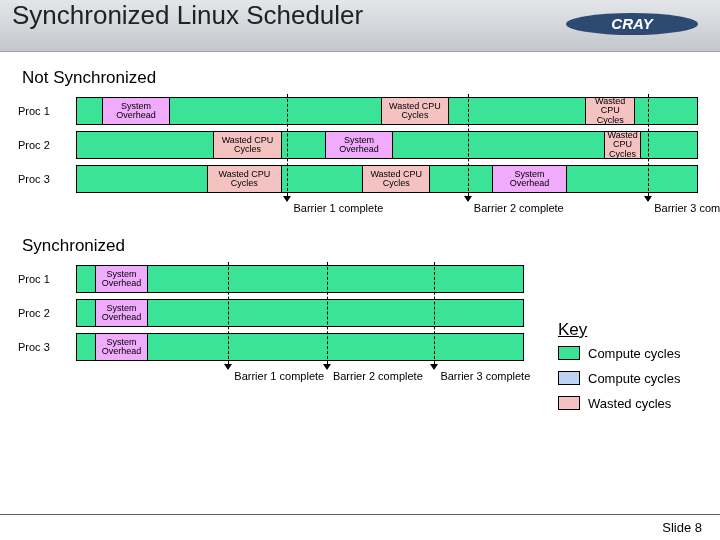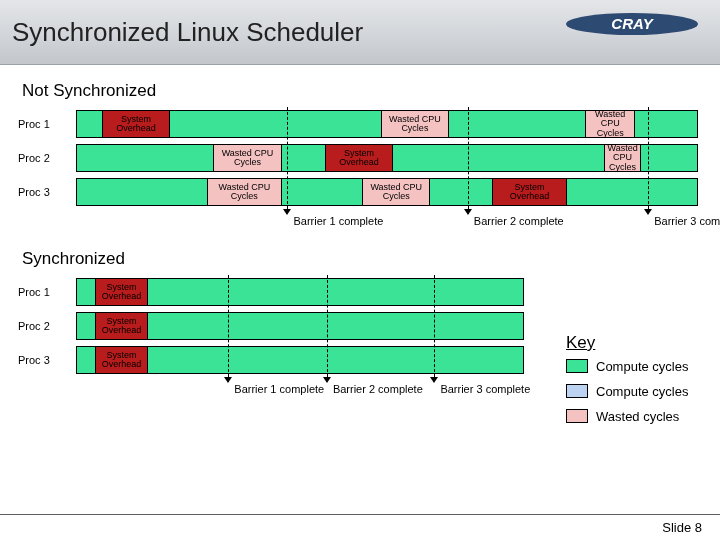--- a/index.html
+++ b/index.html
@@ -5,25 +5,25 @@
   * { box-sizing: border-box; margin: 0; padding: 0; }
   body {
     width: 720px; height: 540px;
     font-family: Arial, Helvetica, sans-serif;
     background: #fff;
     position: relative;
     overflow: hidden;
   }
   
   .header {
-    height: 65px;
+    height: 52px;
     background: linear-gradient(to bottom, #e4e6e9 0%, #c3c7cc 100%);
     border-bottom: 1px solid #9aa0a6;
-    display: flex; align-items: center;
-    padding: 16px 12px;
+    display: flex; 
+    padding: 0 12px;
     position: relative;
   }
   .header-title {
     font-size: 26px;
     color: #222;
     font-weight: 500;
   }
   .logo-box {
     position: absolute;
     right: 18px; top: 6px;
@@ -72,21 +72,21 @@
     border-left: 1px solid #000;
     border-right: 1px solid #000;
     display: flex;
     align-items: center;
     justify-content: center;
     font-size: 9px;
     line-height: 1.05;
     text-align: center;
     padding: 0 1px;
   }
-  .seg-sys    { background: #b91c1c; }
+  .seg-sys    { background: #f0abfc; }
   .seg-waste  { background: #f5c2c2; }
 
   .barrier-labels {
     position: relative;
     height: 26px;
     margin-left: 58px;
     margin-right: 4px;
   }
   .barrier-lbl {
     position: absolute;
@@ -105,21 +105,21 @@
     width: 0; height: 0;
     border-left: 4px solid transparent;
     border-right: 4px solid transparent;
     border-top: 6px solid #000;
     transform: translateX(-4px);
   }
 
   
   .key-box {
     position: absolute;
-    right: 14px;
+    right: 22px;
     top: 268px;
     width: 140px;
     font-size: 13px;
   }
   .key-title {
     font-size: 17px;
     text-decoration: underline;
     margin-bottom: 6px;
   }
   .key-row { display:flex; align-items:flex-start; margin-bottom:10px; }

